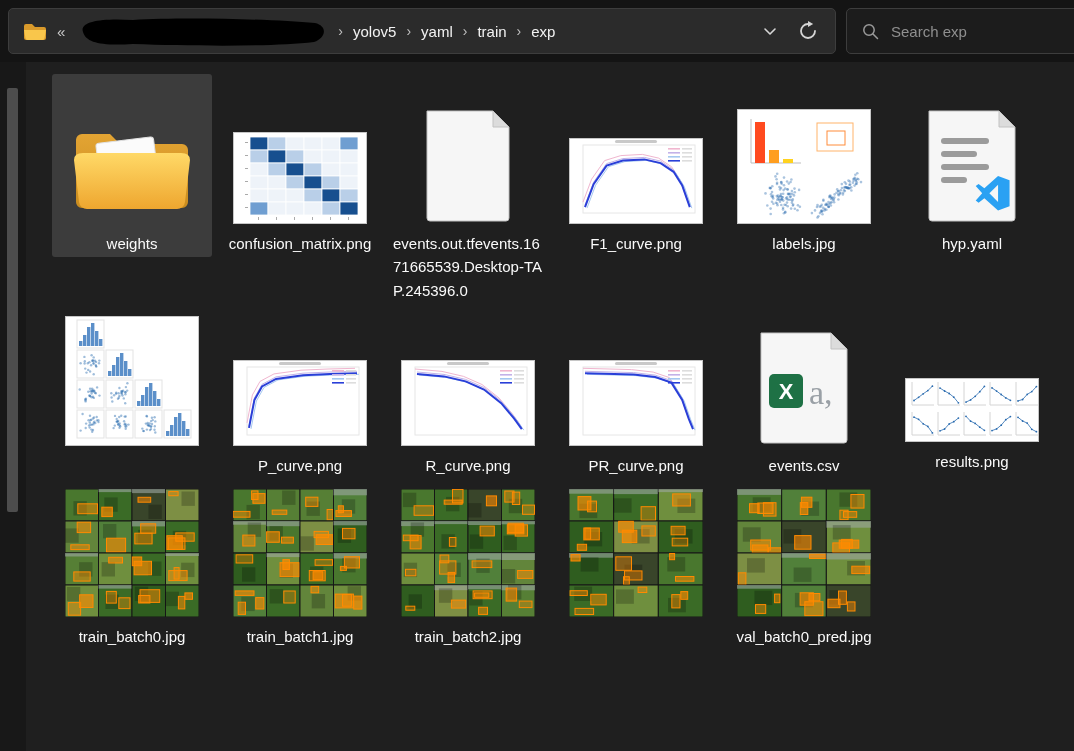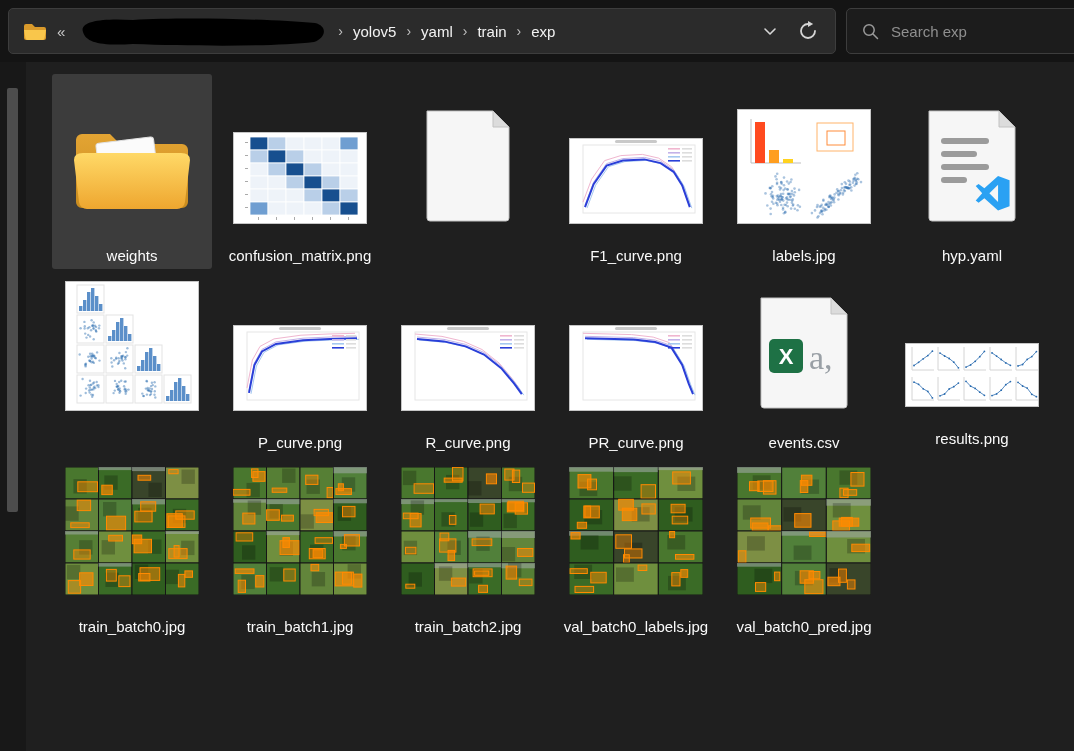--- a/index.html
+++ b/index.html
@@ -28,21 +28,21 @@
   .sthumb{position:absolute;left:7px;top:26px;width:11px;height:424px;background:#4d4d4d;border-radius:2px;}
 
   .grid{position:absolute;left:48px;top:12px;display:grid;grid-template-columns:repeat(6,168px);
     row-gap:8px;align-items:start;justify-items:center;}
   .file{display:flex;flex-direction:column;align-items:center;width:160px;border-radius:3px;padding:2px 0;}
   .file.selected{background:rgba(255,255,255,0.13);}
   .thumbwrap{display:flex;align-items:flex-end;justify-content:center;}
   .row0 .thumbwrap{height:148px;}
   .row1 .thumbwrap{height:132px;}
   .row2 .thumbwrap{height:128px;}
-  .label{margin-top:20px;font-size:15px;line-height:1.55;color:#fafafa;text-align:left;max-width:150px;word-break:break-all;}
+  .label{margin-top:8px;font-size:15px;line-height:1.55;color:#fafafa;text-align:left;max-width:150px;word-break:break-all;}
 </style>
 </head>
 <body>
 
 <div class="window">
 
   <div class="topbar">
 
     <div class="addressbar">
       <span class="iconbtn" style="width:26px">
@@ -174,20 +174,21 @@
           </div>
           <div class="label">confusion_matrix.png</div>
         </div>
         <div class="file row0">
           <div class="thumbwrap">
             <svg width="94" height="116" viewBox="0 0 94 116">
               <path d="M6 3 H72 L88 19 V110 Q88 113 85 113 H9 Q6 113 6 110 Z" fill="#f6f6f6" stroke="#c2c2c2"></path>
               <path d="M72 3 L88 19 H72 Z" fill="#dcdcdc" stroke="#c2c2c2"></path>
             </svg>
           </div>
+          <div class="label">events.out.tfevents.1671665539.Desktop-TAP.245396.0</div>
         </div>
         <div class="file row0">
           <div class="thumbwrap">
             <svg width="134" height="86" viewBox="0 0 134 86">
               <rect x="0.5" y="0.5" width="133" height="85" fill="#ffffff" stroke="#c6c6c6"></rect>
               <rect x="14" y="7" width="112" height="68" fill="none" stroke="#e6e6e6"></rect>
               <rect x="46" y="2" width="42" height="3" rx="1.5" fill="#c9c9c9"></rect>
               <path d="M 14.0 64.1 L 22.6 41.2 L 35.6 22.6 L 51.8 17.6 L 73.4 16.4 L 89.6 20.1 L 102.6 28.8 L 111.2 42.4 L 118.8 64.1" fill="none" stroke="#f0b6cf" stroke-width="1"></path>
               <path d="M 16.0 67.1 L 24.6 44.2 L 37.6 25.6 L 53.8 20.6 L 75.4 19.4 L 91.6 23.1 L 104.6 31.8 L 113.2 45.4 L 120.8 67.1" fill="none" stroke="#c3b2e8" stroke-width="1"></path>
               <path d="M 18.0 70.1 L 26.6 47.2 L 39.6 28.6 L 55.8 23.6 L 77.4 22.4 L 93.6 26.1 L 106.6 34.8 L 115.2 48.4 L 122.8 70.1" fill="none" stroke="#a5c8f0" stroke-width="1"></path>
@@ -1053,21 +1054,20 @@
               <rect x="1.1" y="101.7" width="17.2" height="4.8" fill="rgba(255,138,0,0.45)" stroke="#ff8a00" stroke-width="1"></rect>
               <rect x="44.666666666666664" y="96" width="44.666666666666664" height="32" fill="#6f8f3e" stroke="#161616"></rect>
               <rect x="47.0" y="100.4" width="17.9" height="14.4" fill="rgba(0,0,0,0.22)"></rect>
               <rect x="69.1" y="98.1" width="8.7" height="5.4" fill="rgba(255,138,0,0.41)" stroke="#ff8a00" stroke-width="1"></rect>
               <rect x="89.33333333333333" y="96" width="44.666666666666664" height="32" fill="#3a6b26" stroke="#161616"></rect>
               <rect x="99.0" y="108.9" width="17.9" height="14.4" fill="rgba(0,0,0,0.22)"></rect>
               <rect x="102.8" y="105.6" width="8.2" height="13.3" fill="rgba(255,138,0,0.44)" stroke="#ff8a00" stroke-width="1"></rect>
               <rect x="111.8" y="102.6" width="6.9" height="7.7" fill="rgba(255,138,0,0.63)" stroke="#ff8a00" stroke-width="1"></rect>
             </svg>
           </div>
-          <div class="label">val_batch0_labels.jpg</div>
         </div>
         <div class="file row2">
           <div class="thumbwrap">
             <svg width="134" height="128" viewBox="0 0 134 128">
               <rect width="134" height="128" fill="#1a1a1a"></rect>
               <rect x="0" y="0" width="44.666666666666664" height="32" fill="#49772e" stroke="#161616"></rect>
               <rect x="0" y="0" width="44.666666666666664" height="5.9" fill="#9fa8a3" opacity="0.6"></rect>
               <rect x="15.7" y="8.3" width="17.9" height="14.4" fill="rgba(0,0,0,0.22)"></rect>
               <rect x="26.4" y="13.7" width="12.6" height="13.4" fill="rgba(255,138,0,0.45)" stroke="#ff8a00" stroke-width="1"></rect>
               <rect x="12.5" y="14.7" width="9.6" height="9.0" fill="rgba(255,138,0,0.62)" stroke="#ff8a00" stroke-width="1"></rect>

